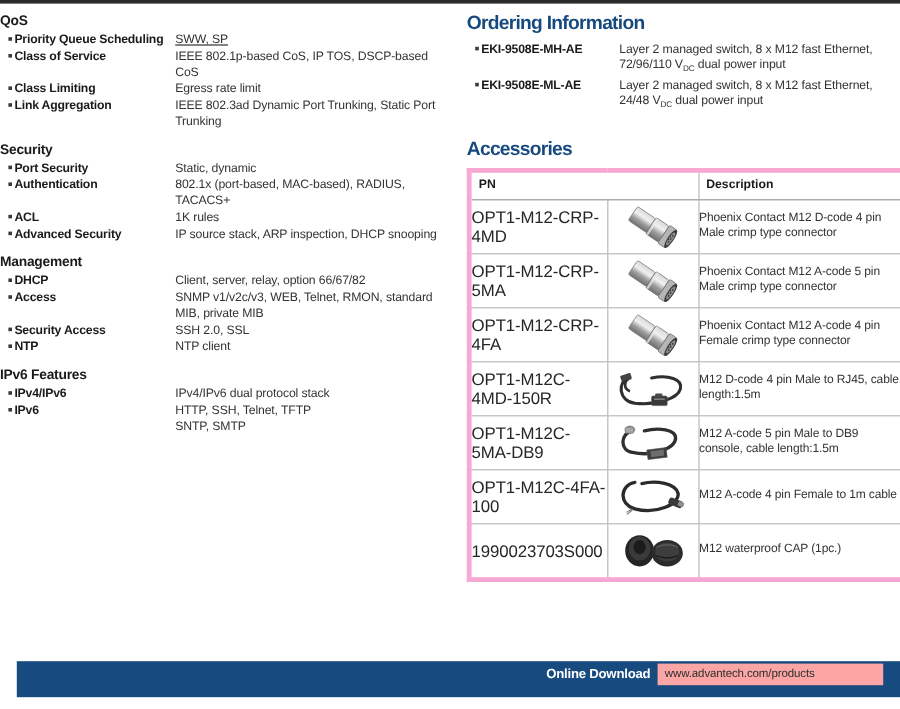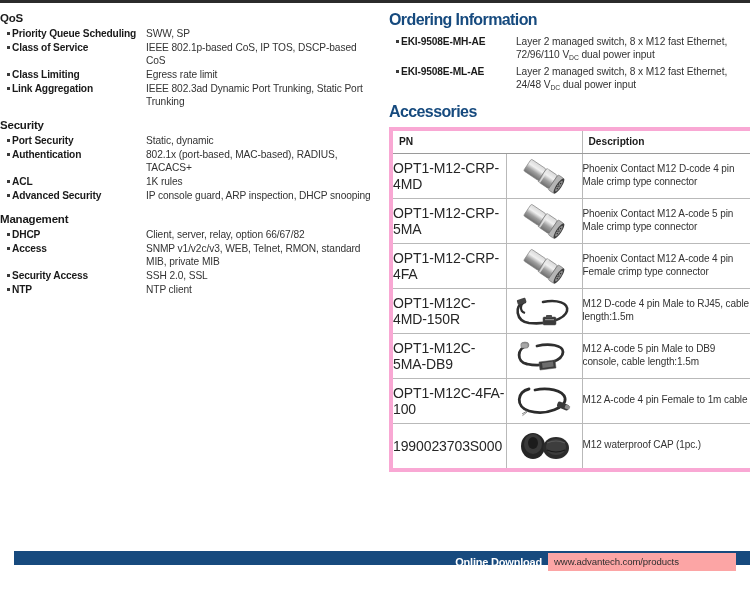--- a/index.html
+++ b/index.html
@@ -174,21 +174,21 @@
     display: inline-block;
     vertical-align: middle;
   }
 
   
   .footer-bar {
     position: absolute;
     left: 14px;
     top: 551px;
     width: 736px;
-    height: 14px;
+    height: 30px;
     background: #174a7e;
   }
   .footer-inner {
     position: absolute;
     right: 14px;
     top: 0;
     height: 22px;
     display: flex;
     align-items: center;
   }
@@ -217,21 +217,21 @@
 
 <div class="page">
 
   <div class="col-left">
     <div id="spec-sections">
         <div class="spec-block">
           <div class="spec-head">QoS</div>
           <div class="spec-row">
             <span class="bullet"></span>
             <span class="spec-label">Priority Queue Scheduling</span>
-            <span class="spec-value" style="white-space: pre-line;">SWW, SP</span>
+            <span class="spec-value" style="white-space: pre-line; text-decoration: underline;">SWW, SP</span>
           </div>
           <div class="spec-row">
             <span class="bullet"></span>
             <span class="spec-label">Class of Service</span>
             <span class="spec-value" style="white-space: pre-line;">IEEE 802.1p-based CoS, IP TOS, DSCP-based CoS</span>
           </div>
           <div class="spec-row">
             <span class="bullet"></span>
             <span class="spec-label">Class Limiting</span>
             <span class="spec-value" style="white-space: pre-line;">Egress rate limit</span>
@@ -255,21 +255,21 @@
             <span class="spec-value" style="white-space: pre-line;">802.1x (port-based, MAC-based), RADIUS, TACACS+</span>
           </div>
           <div class="spec-row">
             <span class="bullet"></span>
             <span class="spec-label">ACL</span>
             <span class="spec-value" style="white-space: pre-line;">1K rules</span>
           </div>
           <div class="spec-row">
             <span class="bullet"></span>
             <span class="spec-label">Advanced Security</span>
-            <span class="spec-value" style="white-space: pre-line;">IP console guard, ARP inspection, DHCP snooping</span>
+            <span class="spec-value" style="white-space: pre-line;">IP source stack, ARP inspection, DHCP snooping</span>
           </div>
         </div>
         <div class="spec-block">
           <div class="spec-head">Management</div>
           <div class="spec-row">
             <span class="bullet"></span>
             <span class="spec-label">DHCP</span>
             <span class="spec-value" style="white-space: pre-line;">Client, server, relay, option 66/67/82</span>
           </div>
           <div class="spec-row">
@@ -279,20 +279,34 @@
           </div>
           <div class="spec-row">
             <span class="bullet"></span>
             <span class="spec-label">Security Access</span>
             <span class="spec-value" style="white-space: pre-line;">SSH 2.0, SSL</span>
           </div>
           <div class="spec-row">
             <span class="bullet"></span>
             <span class="spec-label">NTP</span>
             <span class="spec-value" style="white-space: pre-line;">NTP client</span>
+          </div>
+        </div>
+        <div class="spec-block">
+          <div class="spec-head">IPv6 Features</div>
+          <div class="spec-row">
+            <span class="bullet"></span>
+            <span class="spec-label">IPv4/IPv6</span>
+            <span class="spec-value" style="white-space: pre-line;">IPv4/IPv6 dual protocol stack</span>
+          </div>
+          <div class="spec-row">
+            <span class="bullet"></span>
+            <span class="spec-label">IPv6</span>
+            <span class="spec-value" style="white-space: pre-line;">HTTP, SSH, Telnet, TFTP
+SNTP, SMTP</span>
           </div>
         </div>
       </div>
   </div>
 
   <div class="col-right">
 
     <h2 class="blue-title">Ordering Information</h2>
 
     <div id="ordering-list">
@@ -301,21 +315,21 @@
           <span class="order-pn">EKI-9508E-MH-AE</span>
           <span class="order-desc"><span>Layer 2 managed switch, 8 x M12 fast Ethernet,</span><br><span>72/96/110 V</span><sub>DC</sub><span> dual power input</span></span>
         </div>
         <div class="order-row">
           <span class="bullet"></span>
           <span class="order-pn">EKI-9508E-ML-AE</span>
           <span class="order-desc"><span>Layer 2 managed switch, 8 x M12 fast Ethernet,</span><br><span>24/48 V</span><sub>DC</sub><span> dual power input</span></span>
         </div>
       </div>
 
-    <h2 class="blue-title" style="margin-top:12px;margin-bottom:6px;">Accessories</h2>
+    <h2 class="blue-title" style="margin-top:25px;margin-bottom:6px;">Accessories</h2>
 
     <table class="acc-table">
       <colgroup>
         <col class="col-pn">
           <col class="col-img">
           <col class="col-desc">
       </colgroup>
       <thead>
         <tr>
           <th colspan="2">PN</th>

